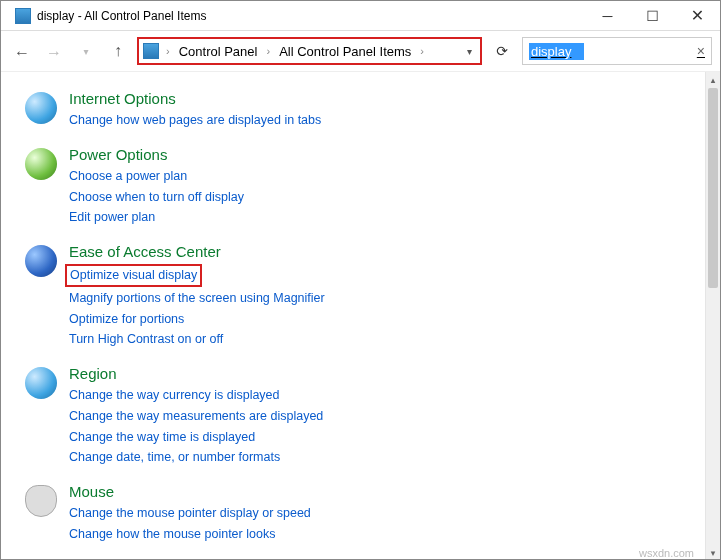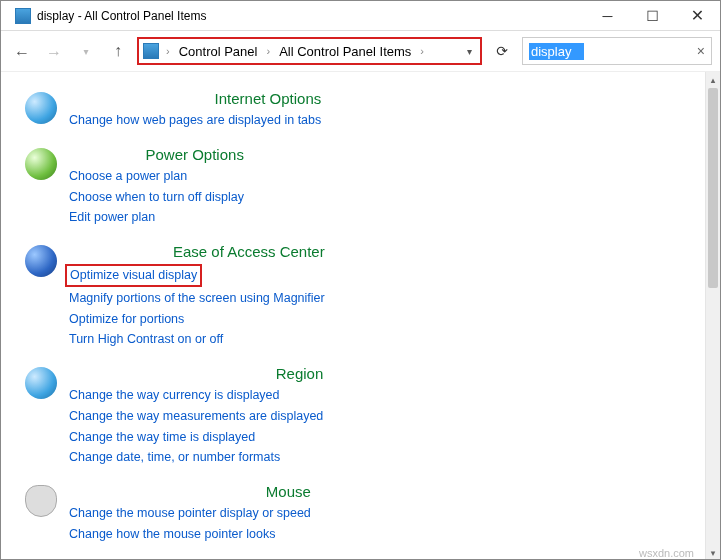--- a/index.html
+++ b/index.html
@@ -70,20 +70,21 @@
     .refresh-btn {
       width: 28px; height: 28px;
       display: flex; align-items: center; justify-content: center;
       color: #333; font-size: 14px;
     }
     .searchbox {
       width: 190px; height: 28px;
       border: 1px solid #ccc;
       display: flex; align-items: center;
       padding: 0 6px;
+      text-decoration: underline;
     }
     .searchtext {
       flex: 1;
       border: none; outline: none;
       font-size: 13px;
       font-family: inherit;
       background: #3399ff;
       color: #fff;
       padding: 1px 2px;
       display: inline-block;
@@ -113,21 +114,21 @@
       display:flex; align-items:center; justify-content:center;
       font-size:9px; color:#666;
     }
     .scroll-up { top:0; }
     .scroll-down { bottom:0; }
     .scroll-thumb {
       position:absolute; left:2px; right:2px;
       top:16px; height:200px;
       background:#c8c8c8; border-radius:2px;
     }
-    .group { display: flex; margin-bottom: 16px; text-align: right; }
+    .group { display: flex; margin-bottom: 16px; }
     .group-icon {
       width: 32px; height: 32px; margin-right: 12px; margin-top: 2px;
       border-radius: 50%;
       flex-shrink: 0;
     }
     .gi-internet { background: radial-gradient(circle at 30% 30%, #cdeaff, #3ea4e2 60%, #1d6fa5); }
     .gi-power { background: radial-gradient(circle at 30% 30%, #eaffd9, #6fbf3f 60%, #3a7d1c); }
     .gi-access { background: radial-gradient(circle at 30% 30%, #9cc8ff, #2d66c4 60%, #183d80); }
     .gi-region { background: radial-gradient(circle at 30% 30%, #cdeaff, #3ea4e2 60%, #1d6fa5); }
     .gi-mouse { background: #ddd; border-radius: 40% 40% 50% 50%; border:1px solid #aaa; }

